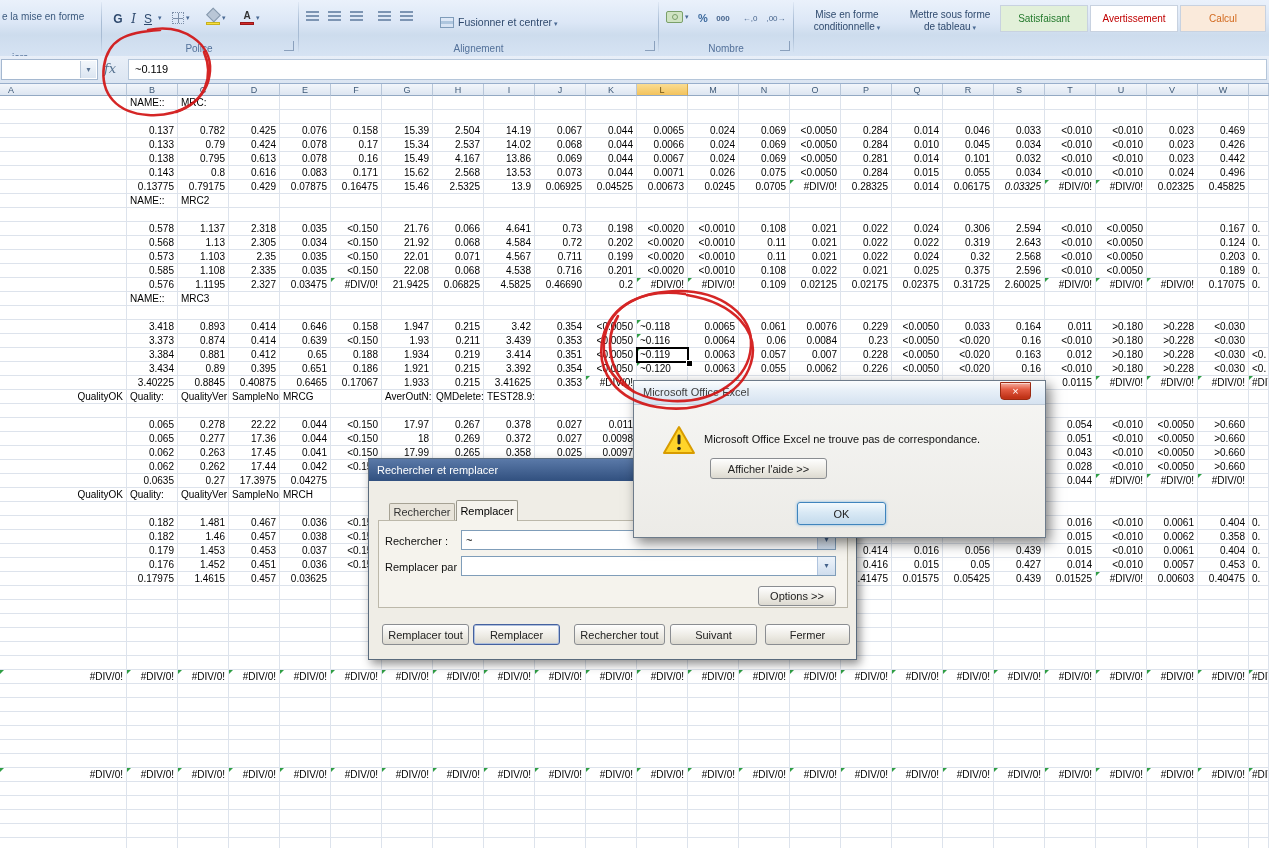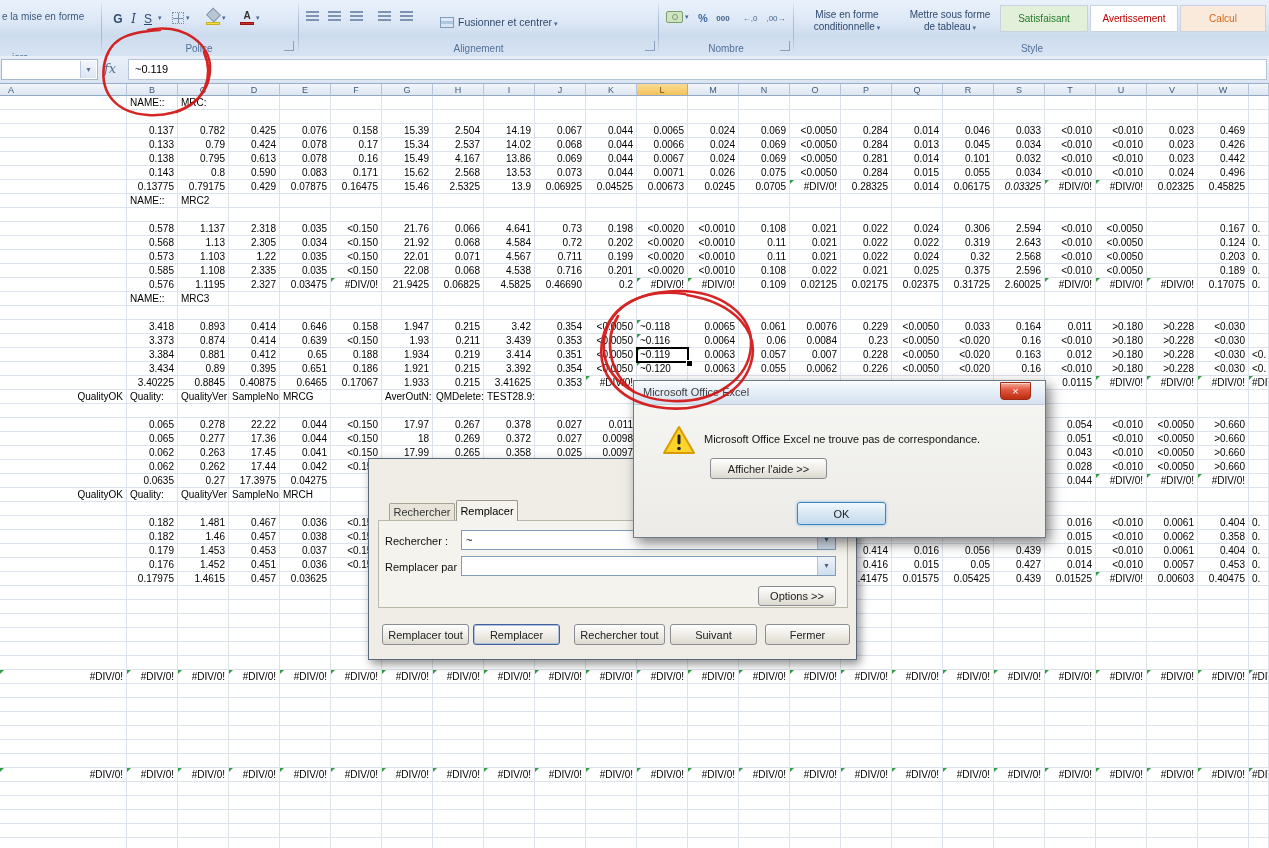--- a/index.html
+++ b/index.html
@@ -178,21 +178,20 @@
       <span>Mise en forme</span>
       <span><span>conditionnelle</span><span class="cv">▾</span></span>
     </div>
     <div class="two-line" style="left:898px;top:6px;width:104px;height:30px;">
       <span>Mettre sous forme</span>
       <span><span>de tableau</span><span class="cv">▾</span></span>
     </div>
     <div class="style-cell" style="left: 1000px; width: 88px; background: rgb(226, 240, 217); color: rgb(36, 122, 45);">Satisfaisant</div>
     <div class="style-cell" style="left: 1090px; width: 88px; background: rgb(255, 255, 255); color: rgb(192, 0, 0);">Avertissement</div>
     <div class="style-cell" style="left: 1180px; width: 86px; background: rgb(250, 234, 219); color: rgb(210, 105, 30);">Calcul</div>
-    <div class="grp-label" style="left:795px;width:474px;">Style</div>
   </div>
 
   <div id="fbar">
     <div id="namebox"><span></span><span class="dd">▾</span></div>
     <div id="fx">fx</div>
     <div id="fvalue">~0.119</div>
   </div>
 
   <div id="cheads">
       <div class="chead colA" style="width: 127px;">A</div>
@@ -310,21 +309,21 @@
         <div class="gcell num" style="width: 51px;">15.34</div>
         <div class="gcell num" style="width: 51px;">2.537</div>
         <div class="gcell num" style="width: 51px;">14.02</div>
         <div class="gcell num" style="width: 51px;">0.068</div>
         <div class="gcell num" style="width: 51px;">0.044</div>
         <div class="gcell num" style="width: 51px;">0.0066</div>
         <div class="gcell num" style="width: 51px;">0.024</div>
         <div class="gcell num" style="width: 51px;">0.069</div>
         <div class="gcell num" style="width: 51px;">&lt;0.0050</div>
         <div class="gcell num" style="width: 51px;">0.284</div>
-        <div class="gcell num" style="width: 51px;">0.013</div>
+        <div class="gcell num" style="width: 51px;">0.010</div>
         <div class="gcell num" style="width: 51px;">0.045</div>
         <div class="gcell num" style="width: 51px;">0.034</div>
         <div class="gcell num" style="width: 51px;">&lt;0.010</div>
         <div class="gcell num" style="width: 51px;">&lt;0.010</div>
         <div class="gcell num" style="width: 51px;">0.023</div>
         <div class="gcell num" style="width: 51px;">0.426</div>
         <div class="gcell xcol" style="width: 20px;"></div>
       </div>
       <div class="grow">
         <div class="gcell" style="width: 127px;"></div>
@@ -349,21 +348,21 @@
         <div class="gcell num" style="width: 51px;">&lt;0.010</div>
         <div class="gcell num" style="width: 51px;">&lt;0.010</div>
         <div class="gcell num" style="width: 51px;">0.023</div>
         <div class="gcell num" style="width: 51px;">0.442</div>
         <div class="gcell xcol" style="width: 20px;"></div>
       </div>
       <div class="grow">
         <div class="gcell" style="width: 127px;"></div>
         <div class="gcell num" style="width: 51px;">0.143</div>
         <div class="gcell num" style="width: 51px;">0.8</div>
-        <div class="gcell num" style="width: 51px;">0.590</div>
+        <div class="gcell num" style="width: 51px;">0.616</div>
         <div class="gcell num" style="width: 51px;">0.083</div>
         <div class="gcell num" style="width: 51px;">0.171</div>
         <div class="gcell num" style="width: 51px;">15.62</div>
         <div class="gcell num" style="width: 51px;">2.568</div>
         <div class="gcell num" style="width: 51px;">13.53</div>
         <div class="gcell num" style="width: 51px;">0.073</div>
         <div class="gcell num" style="width: 51px;">0.044</div>
         <div class="gcell num" style="width: 51px;">0.0071</div>
         <div class="gcell num" style="width: 51px;">0.026</div>
         <div class="gcell num" style="width: 51px;">0.075</div>
@@ -505,21 +504,21 @@
         <div class="gcell num" style="width: 51px;">&lt;0.010</div>
         <div class="gcell num" style="width: 51px;">&lt;0.0050</div>
         <div class="gcell" style="width: 51px;"></div>
         <div class="gcell num" style="width: 51px;">0.124</div>
         <div class="gcell num xcol" style="width: 20px;">0.</div>
       </div>
       <div class="grow">
         <div class="gcell" style="width: 127px;"></div>
         <div class="gcell num" style="width: 51px;">0.573</div>
         <div class="gcell num" style="width: 51px;">1.103</div>
-        <div class="gcell num" style="width: 51px;">1.22</div>
+        <div class="gcell num" style="width: 51px;">2.35</div>
         <div class="gcell num" style="width: 51px;">0.035</div>
         <div class="gcell num" style="width: 51px;">&lt;0.150</div>
         <div class="gcell num" style="width: 51px;">22.01</div>
         <div class="gcell num" style="width: 51px;">0.071</div>
         <div class="gcell num" style="width: 51px;">4.567</div>
         <div class="gcell num" style="width: 51px;">0.711</div>
         <div class="gcell num" style="width: 51px;">0.199</div>
         <div class="gcell num" style="width: 51px;">&lt;0.0020</div>
         <div class="gcell num" style="width: 51px;">&lt;0.0010</div>
         <div class="gcell num" style="width: 51px;">0.11</div>
@@ -1625,20 +1624,21 @@
         <div class="gcell" style="width: 51px;"></div>
         <div class="gcell" style="width: 51px;"></div>
         <div class="gcell xcol" style="width: 20px;"></div>
       </div>
     </div>
 
   <div id="selbox" style="left: 636px; top: 347px; width: 53px; height: 16px;"></div>
   <div id="selhandle" style="left: 686px; top: 360px;"></div>
 
   <div id="finddlg">
+    <div class="tbar">Rechercher et remplacer</div>
     <div id="tab-find" class="tab">Rechercher</div>
     <div id="tab-replace" class="tab">Remplacer</div>
     <div id="ftabpage"></div>
     <div class="flabel" style="left:16px;top:76px;">Rechercher :</div>
     <div class="combo" style="left:92px;top:71px;width:375px;">
       <span>~</span><span class="cdd">▾</span>
     </div>
     <div class="flabel" style="left:16px;top:102px;">Remplacer par :</div>
     <div class="combo" style="left:92px;top:97px;width:375px;">
       <span></span><span class="cdd">▾</span>

